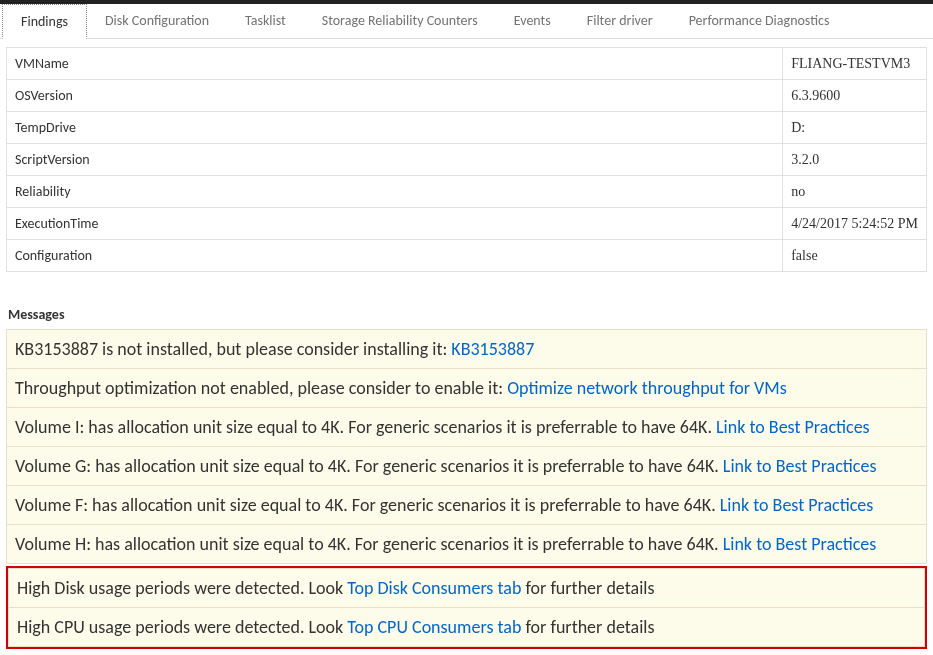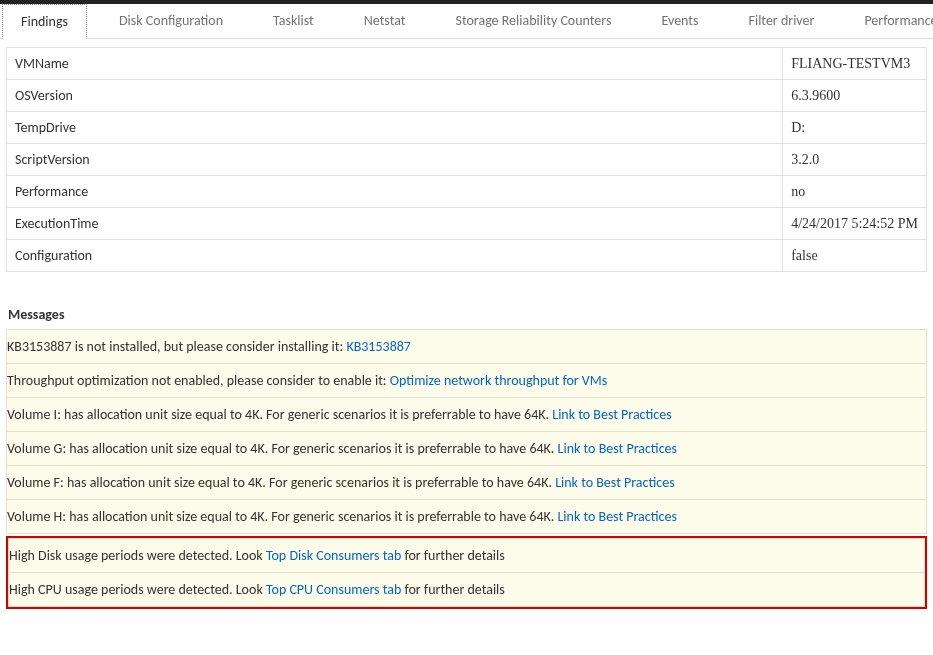--- a/index.html
+++ b/index.html
@@ -13,21 +13,20 @@
     width: 933px;
   }
   .topbar {
     height: 4px;
     background: #222;
   }
   .tabs {
     display: flex;
     border-bottom: 1px solid #ddd;
     padding-left: 2px;
-    gap: 14px;
   }
   .tab {
     padding: 8px 18px;
     color: #737373;
     cursor: pointer;
     font-size: 14px;
     white-space: nowrap;
   }
   .tab.active {
     color: #333;
@@ -59,22 +58,22 @@
   .messages-h {
     font-weight: 700;
     font-size: 14px;
     margin: 34px 2px 6px 2px;
   }
   .msg-list { }
   .msg-row {
     border: 1px solid #e6e0c8;
     border-top: none;
     background: #fdfbe9;
-    padding: 8px 0;
-    font-size: 14px;
+    padding: 8px 8px;
+    font-size: 18px;
     color: #333;
   }
   .msg-row:first-child { border-top: 1px solid #e6e0c8; }
   a.lnk {
     color: #0066cc;
     text-decoration: none;
     cursor: pointer;
   }
   .highlight-box {
     border: 2px solid #d40000;
@@ -83,21 +82,20 @@
 </style>
 </head>
 <body>
 
 <div class="topbar"></div>
 
 <div class="tabs" id="tab-bar">
     <div class="tab active">Findings</div>
     <div class="tab">Disk Configuration</div>
     <div class="tab">Tasklist</div>
-    <div class="tab">Netstat</div>
     <div class="tab">Storage Reliability Counters</div>
     <div class="tab">Events</div>
     <div class="tab">Filter driver</div>
     <div class="tab">Performance Diagnostics</div>
   </div>
 
 <div class="content">
 
   <table class="kv">
     <tbody id="overview-body">
@@ -111,21 +109,21 @@
         </tr>
         <tr>
           <td class="key">TempDrive</td>
           <td class="val">D:</td>
         </tr>
         <tr>
           <td class="key">ScriptVersion</td>
           <td class="val">3.2.0</td>
         </tr>
         <tr>
-          <td class="key">Performance</td>
+          <td class="key">Reliability</td>
           <td class="val">no</td>
         </tr>
         <tr>
           <td class="key">ExecutionTime</td>
           <td class="val">4/24/2017 5:24:52 PM</td>
         </tr>
         <tr>
           <td class="key">Configuration</td>
           <td class="val">false</td>
         </tr>

